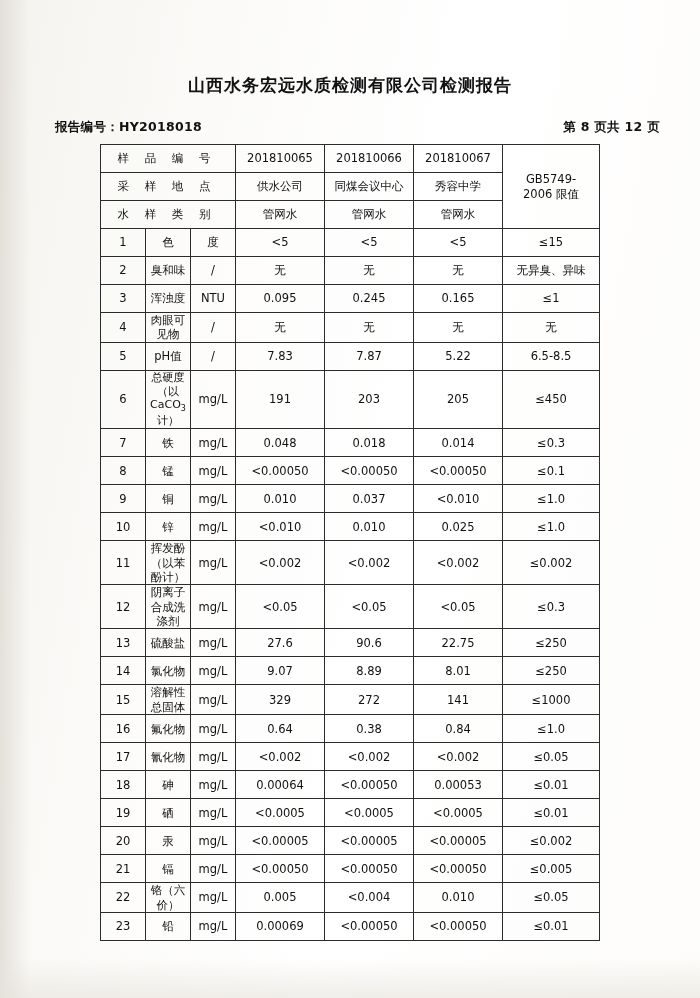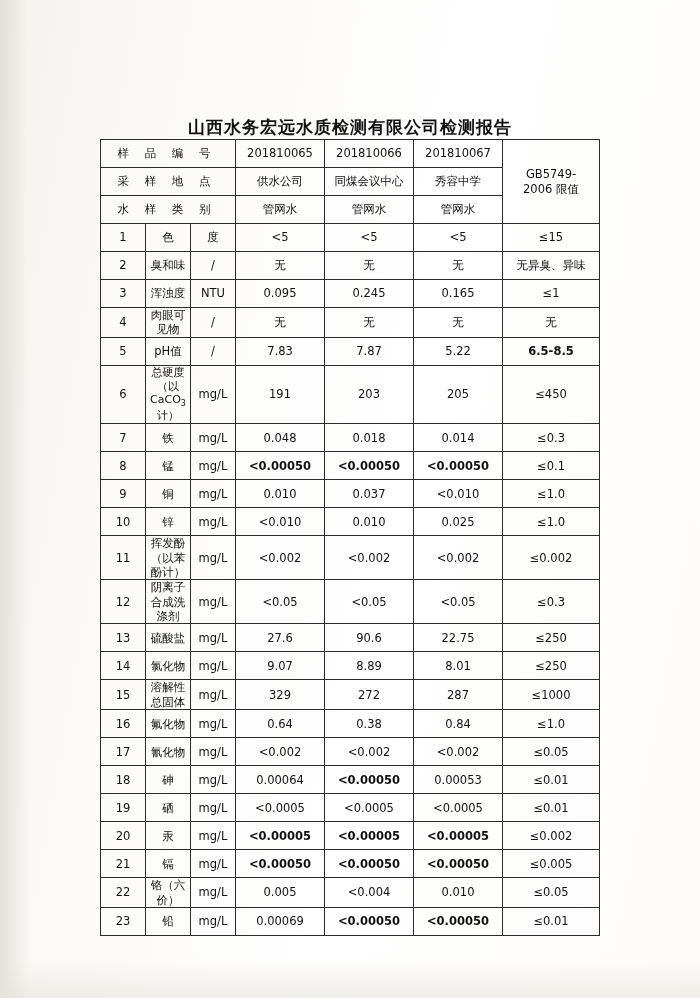--- a/index.html
+++ b/index.html
@@ -51,21 +51,21 @@
     text-align: center;
     pointer-events: none;
   }
 
   .title {
     text-align: center;
     font-family: Liberation Sans, sans-serif;
     font-weight: bold;
     font-size: 17px;
     letter-spacing: 1px;
-    padding-top: 116px;
+    padding-top: 74px;
   }
 
   .meta-row {
     display: flex;
     justify-content: space-between;
     align-items: flex-end;
     margin: 22px 40px 8px 55px;
     font-size: 12.5px;
     font-weight: bold;
   }
@@ -105,32 +105,36 @@
     text-align: center !important;
   }
   .limit-head {
     font-size: 11.5px;
     line-height: 1.9;
   }
   .sub {
     font-size: 8px;
     vertical-align: sub;
   }
-  .small-val { font-size: 10.5px; font-weight: bold; }
+  .small-val { font-size: 10.5px; }
 </style>
 </head>
 <body>
 
 <div class="page">
   <div class="edge-left"></div>
   <div class="edge-bottom"></div>
   <div class="ghost-col"></div>
 
   <div class="title">山西水务宏远水质检测有限公司检测报告</div>
 
+  <div class="meta-row">
+    <div class="meta-left">报告编号：HY2018018</div>
+    <div class="meta-right">第 8 页共 12 页</div>
+  </div>
 
   <table class="report">
     <tbody>
       <tr class="hdr">
         <td class="hdr-label" colspan="3">样 品 编 号</td>
         <td class="val">201810065</td>
         <td class="val">201810066</td>
         <td class="val">201810067</td>
         <td class="limit limit-head" rowspan="3">
           <div>GB5749-</div>
@@ -274,21 +278,21 @@
           <td class="val">8.89</td>
           <td class="val">8.01</td>
           <td class="limit">≤250</td>
         </tr>
         <tr>
           <td class="idx">15</td>
           <td class="item">溶解性总固体</td>
           <td class="unit">mg/L</td>
           <td class="val">329</td>
           <td class="val">272</td>
-          <td class="val">287</td>
+          <td class="val">141</td>
           <td class="limit">≤1000</td>
         </tr>
         <tr>
           <td class="idx">16</td>
           <td class="item">氟化物</td>
           <td class="unit">mg/L</td>
           <td class="val">0.64</td>
           <td class="val">0.38</td>
           <td class="val">0.84</td>
           <td class="limit">≤1.0</td>

